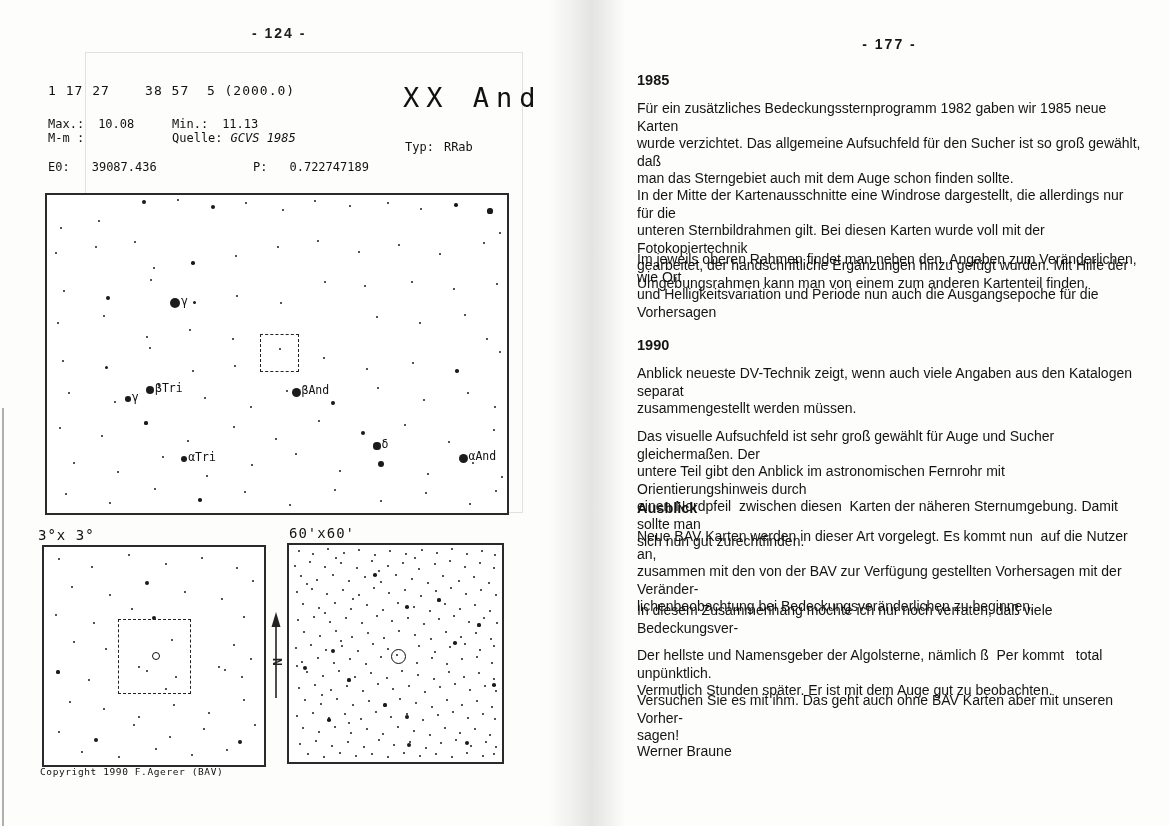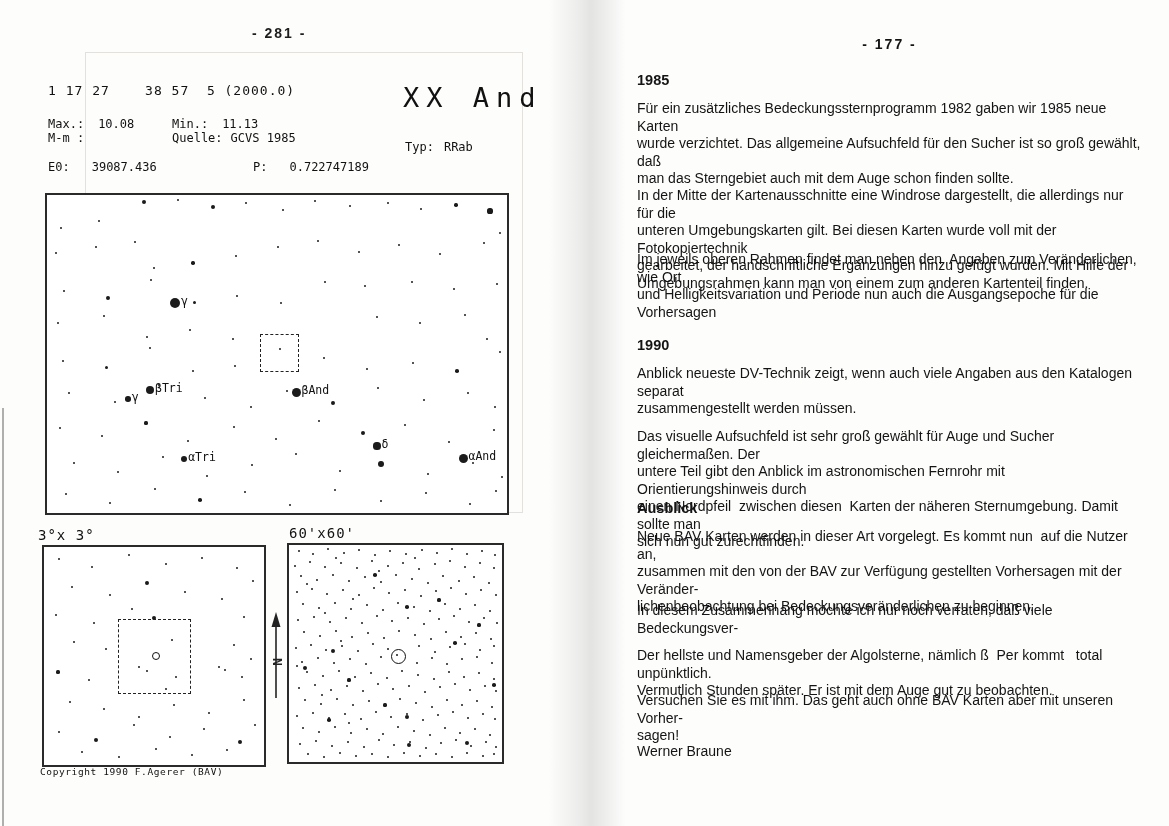--- a/index.html
+++ b/index.html
@@ -40,30 +40,30 @@
 </head>
 <body>
 
 <div class="canvas">
 
   <div class="gutter-shadow"></div>
   <div class="edge-line"></div>
   <div class="ghost-box"></div>
 
   <div>
-    <div class="pagenum" style="left:252px;top:25px;">- 281 -</div>
+    <div class="pagenum" style="left:252px;top:25px;">- 124 -</div>
 
     <div class="hdr-line mono coords" style="left:48px;top:83px;">1 17 27    38 57  5 (2000.0)</div>
     <div class="star-title mono" style="left:403px;top:82px;">XX And</div>
 
     <div class="hdr-line mono" style="left:48px;top:117px;"><span>Max.:</span><span style="padding-left:14px;">10.08</span></div>
     <div class="hdr-line mono" style="left:172px;top:117px;"><span>Min.:</span><span style="padding-left:14px;">11.13</span></div>
 
     <div class="hdr-line mono" style="left:48px;top:131px;">M-m :</div>
-    <div class="hdr-line mono" style="left:172px;top:131px;"><span>Quelle:</span><span style="padding-left:8px;">GCVS 1985</span></div>
+    <div class="hdr-line mono" style="left:172px;top:131px;"><span>Quelle:</span><span style="padding-left:8px;font-style:italic;">GCVS 1985</span></div>
     <div class="hdr-line mono" style="left:405px;top:140px;"><span>Typ:</span><span style="padding-left:10px;">RRab</span></div>
 
     <div class="hdr-line mono" style="left:48px;top:160px;"><span>E0:</span><span style="padding-left:22px;">39087.436</span></div>
     <div class="hdr-line mono" style="left:253px;top:160px;"><span>P:</span><span style="padding-left:22px;">0.722747189</span></div>
 
     <div id="main-chart" class="chart" style="left:45px;top:193px;width:460px;height:318px;">
         <div class="star" style="left: 12.8px; top: 31.8px; width: 2.4px; height: 2.4px;"></div>
         <div class="star" style="left: 51px; top: 25px; width: 2px; height: 2px;"></div>
         <div class="star" style="left: 94.6px; top: 4.6px; width: 4.8px; height: 4.8px;"></div>
         <div class="star" style="left: 129.8px; top: 3.8px; width: 2.4px; height: 2.4px;"></div>
@@ -493,21 +493,21 @@
     <div class="pg" style="top:36px;">- 177 -</div>
     <div id="page-177-content">
         <div class="sec-heading" style="top: 72px;">1985</div>
         <div class="para" style="top: 100px;">
           <div>Für ein zusätzliches Bedeckungssternprogramm 1982 gaben wir 1985 neue Karten</div>
           <div>wurde verzichtet. Das allgemeine Aufsuchfeld für den Sucher ist so groß gewählt, daß</div>
           <div>man das Sterngebiet auch mit dem Auge schon finden sollte.</div>
         </div>
         <div class="para" style="top: 187px;">
           <div>In der Mitte der Kartenausschnitte eine Windrose dargestellt, die allerdings nur für die</div>
-          <div>unteren Umgebungskarten gilt. Bei diesen Karten wurde voll mit der Fotokopiertechnik</div>
+          <div>unteren Sternbildrahmen gilt. Bei diesen Karten wurde voll mit der Fotokopiertechnik</div>
           <div>gearbeitet, der handschriftliche Ergänzungen hinzu gefügt wurden. Mit Hilfe der</div>
           <div>Umgebungsrahmen kann man von einem zum anderen Kartenteil finden.</div>
         </div>
         <div class="para" style="top: 251px;">
           <div>Im jeweils oberen Rahmen findet man neben den  Angaben zum Veränderlichen, wie Ort</div>
           <div>und Helligkeitsvariation und Periode nun auch die Ausgangsepoche für die Vorhersagen</div>
         </div>
         <div class="sec-heading" style="top: 337px;">1990</div>
         <div class="para" style="top: 365px;">
           <div>Anblick neueste DV-Technik zeigt, wenn auch viele Angaben aus den Katalogen separat</div>

